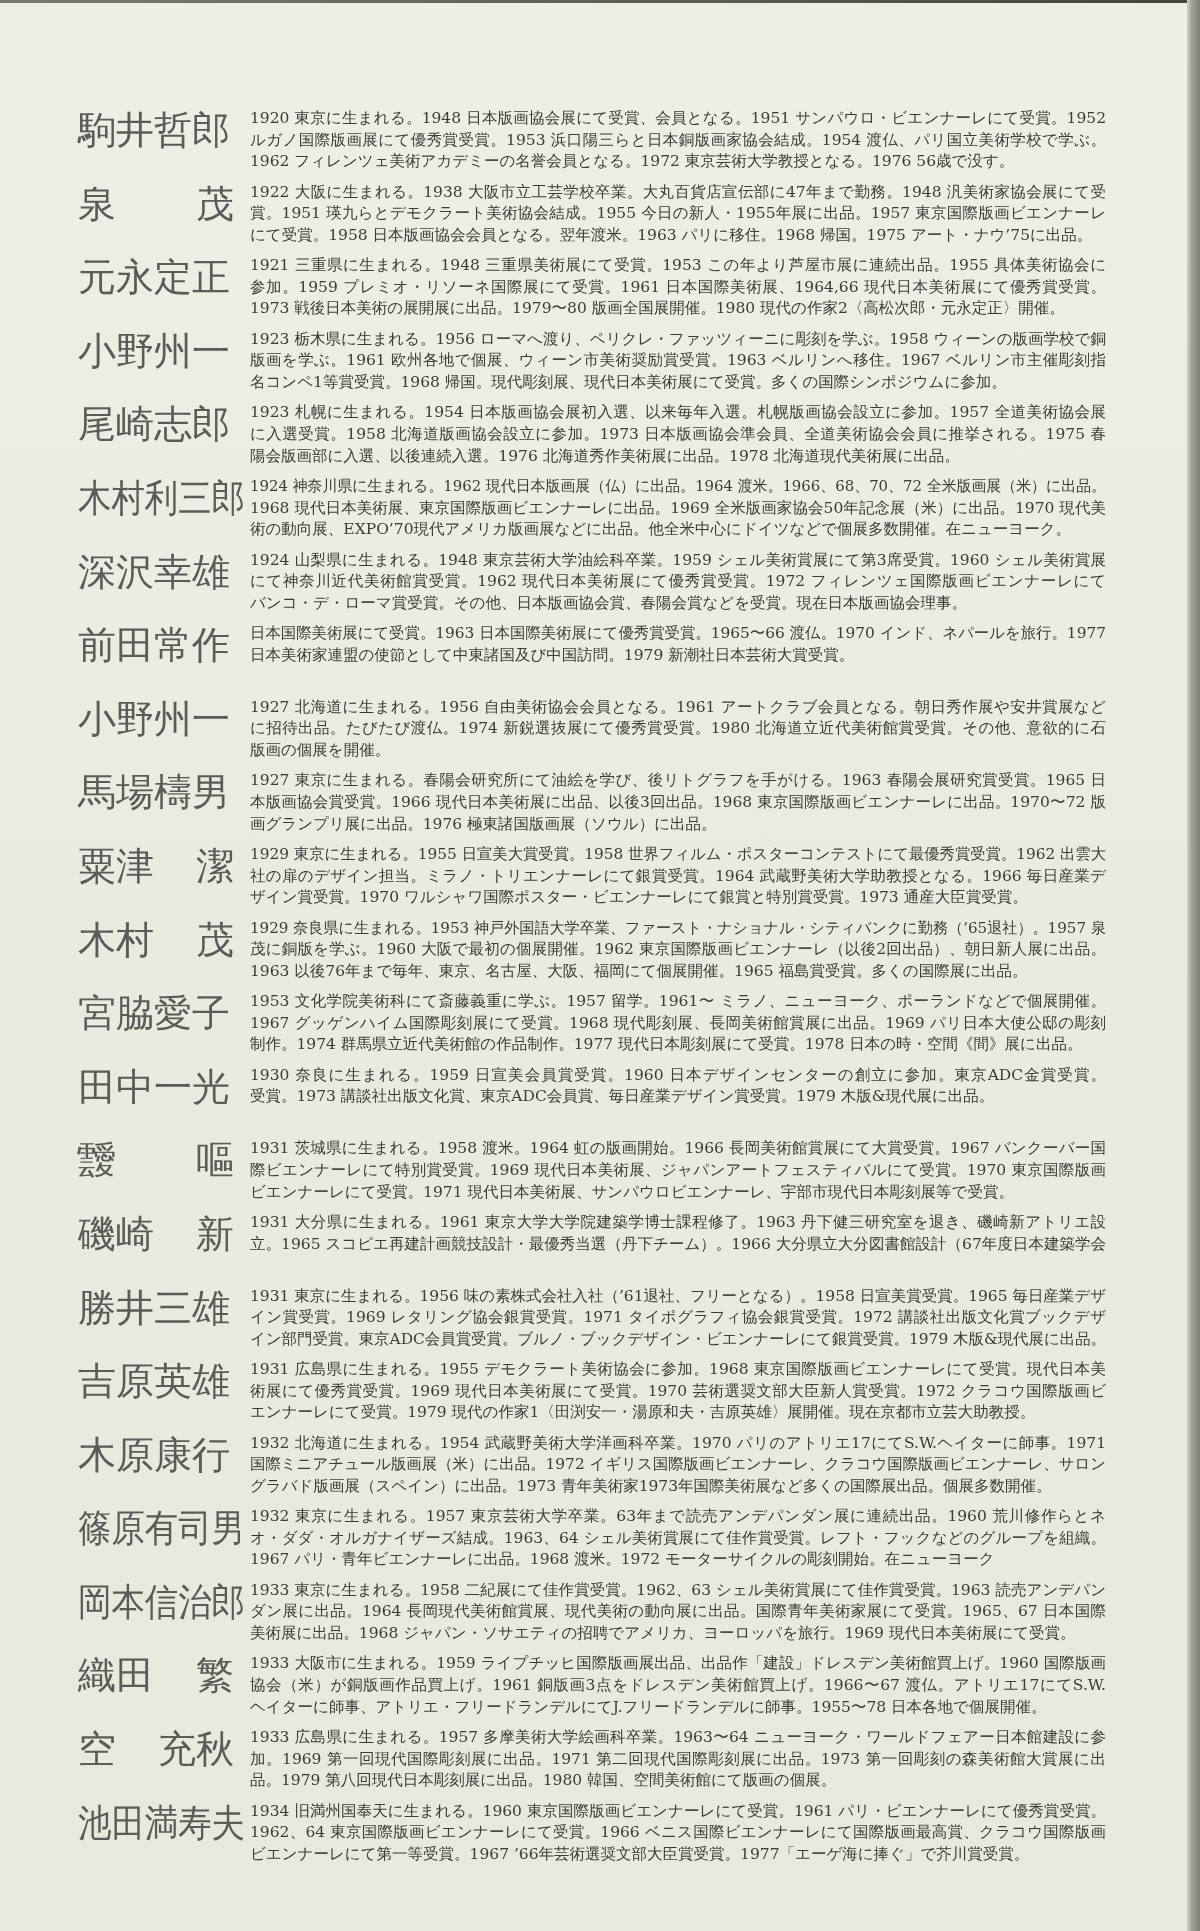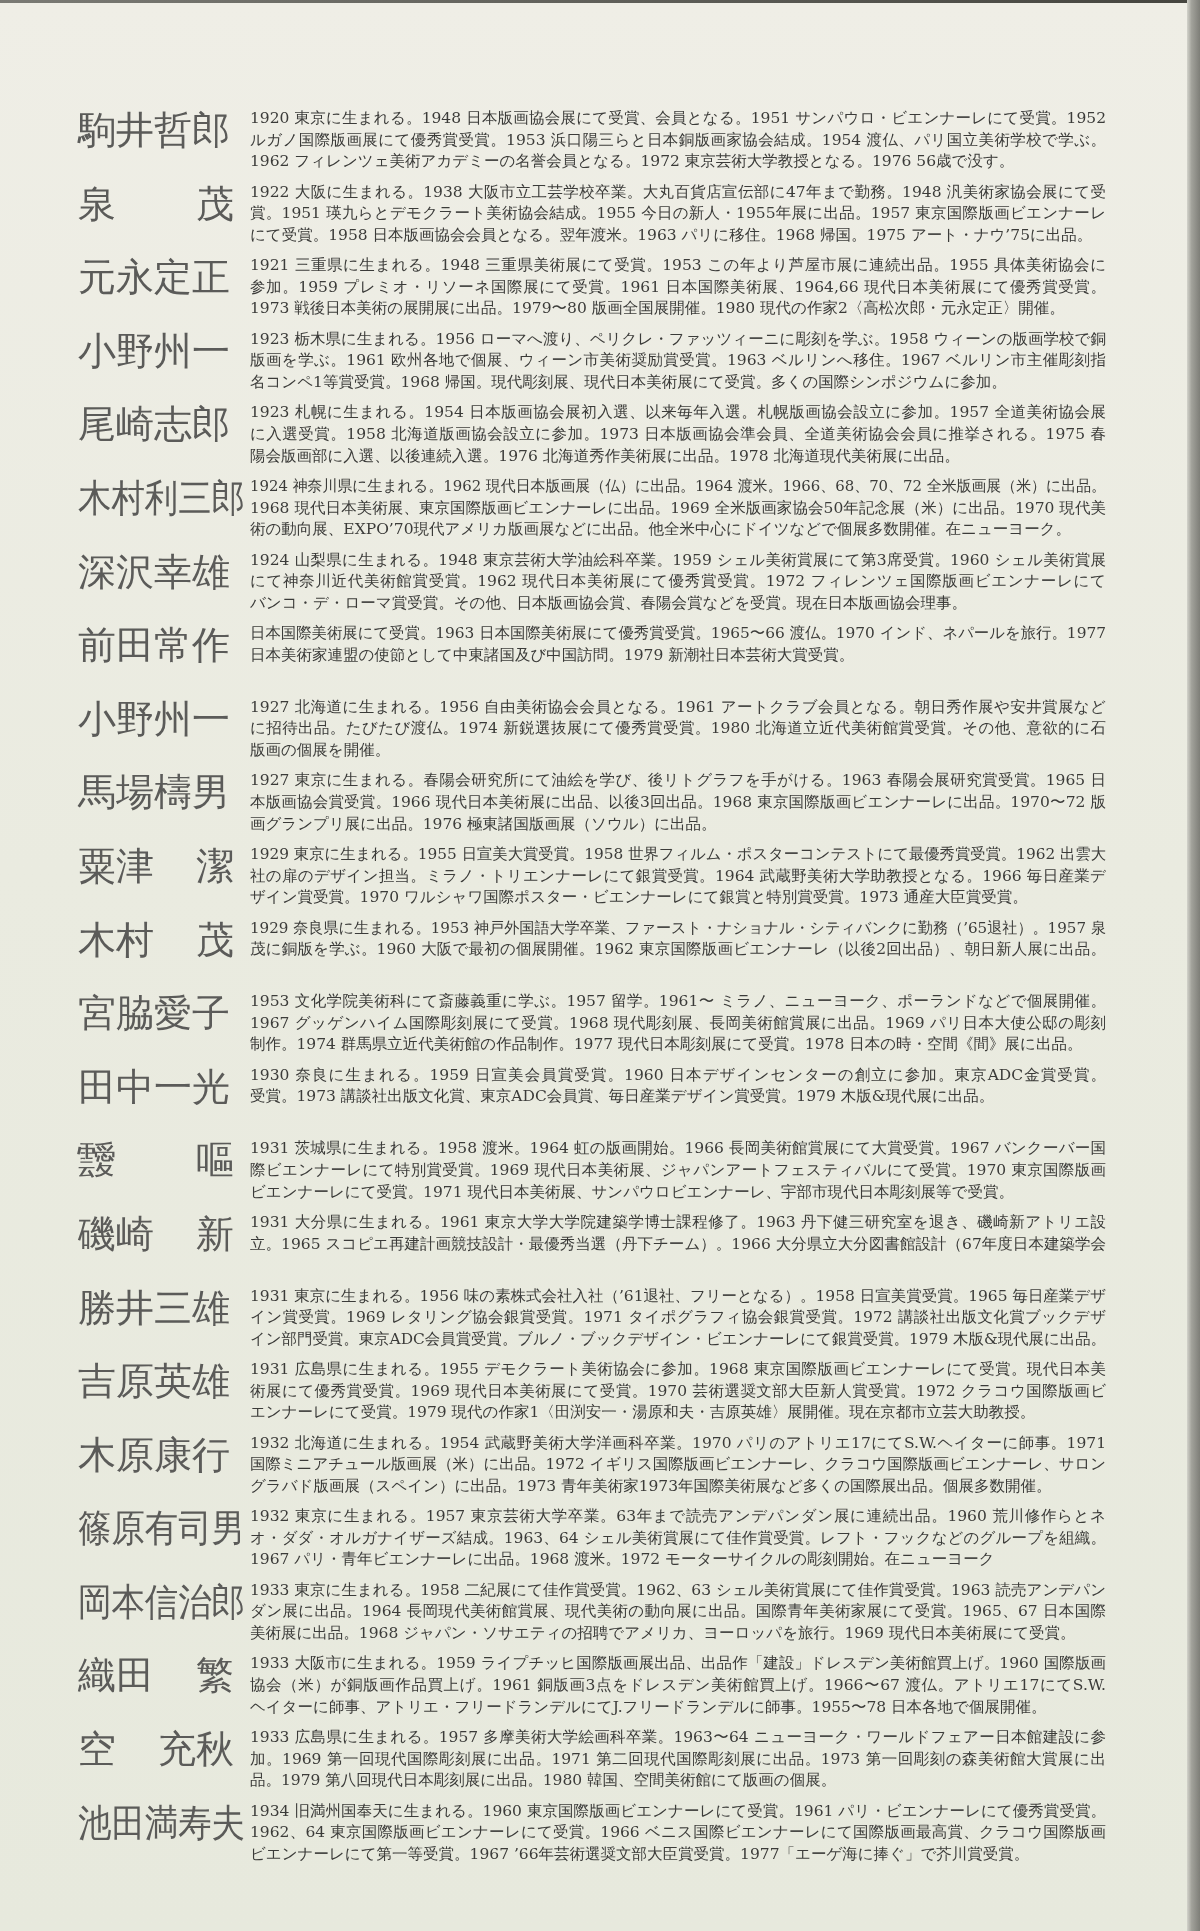--- a/index.html
+++ b/index.html
@@ -166,20 +166,21 @@
   </div>
 
   <div class="entry">
     <div class="name" aria-label="木村 茂">
       <span>木村</span>
       <span>茂</span>
     </div>
     <div class="bio">
       <div class="ln" style="justify-content: flex-start;"><span style="display: inline-block; transform-origin: 0px 50%; transform: scaleX(0.974891); width: 856px;">1929 奈良県に生まれる。1953 神戸外国語大学卒業、ファースト・ナショナル・シティバンクに勤務（’65退社）。1957 泉</span></div>
       <div class="ln"><span>茂に銅版を学ぶ。1960 大阪で最初の個展開催。1962 東京国際版画ビエンナーレ（以後2回出品）、朝日新人展に出品。</span></div>
+      <div class="ln last"><span>1963 以後76年まで毎年、東京、名古屋、大阪、福岡にて個展開催。1965 福島賞受賞。多くの国際展に出品。</span></div>
     </div>
   </div>
 
   <div class="entry">
     <div class="name" aria-label="宮脇愛子">
       <span>宮脇愛子</span>
     </div>
     <div class="bio">
       <div class="ln"><span>1953 文化学院美術科にて斎藤義重に学ぶ。1957 留学。1961〜 ミラノ、ニューヨーク、ポーランドなどで個展開催。</span></div>
       <div class="ln"><span>1967 グッゲンハイム国際彫刻展にて受賞。1968 現代彫刻展、長岡美術館賞展に出品。1969 パリ日本大使公邸の彫刻</span></div>

